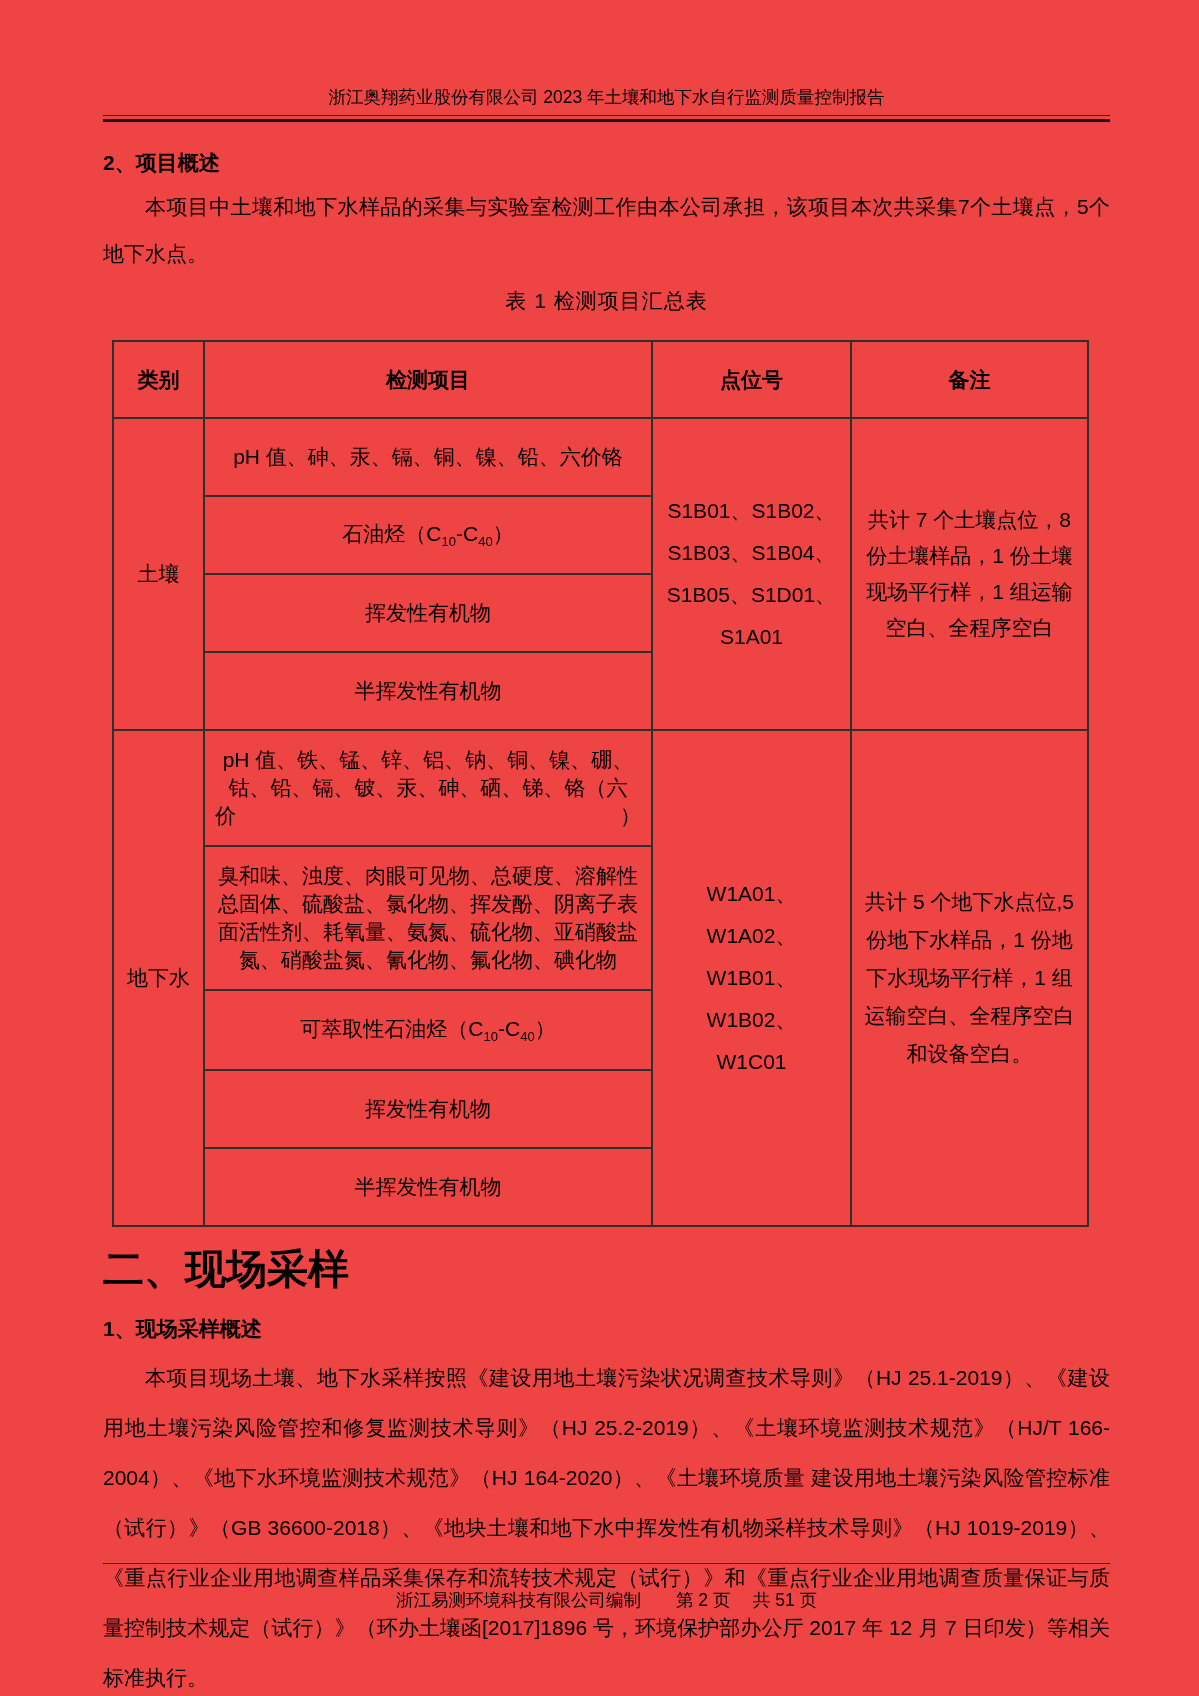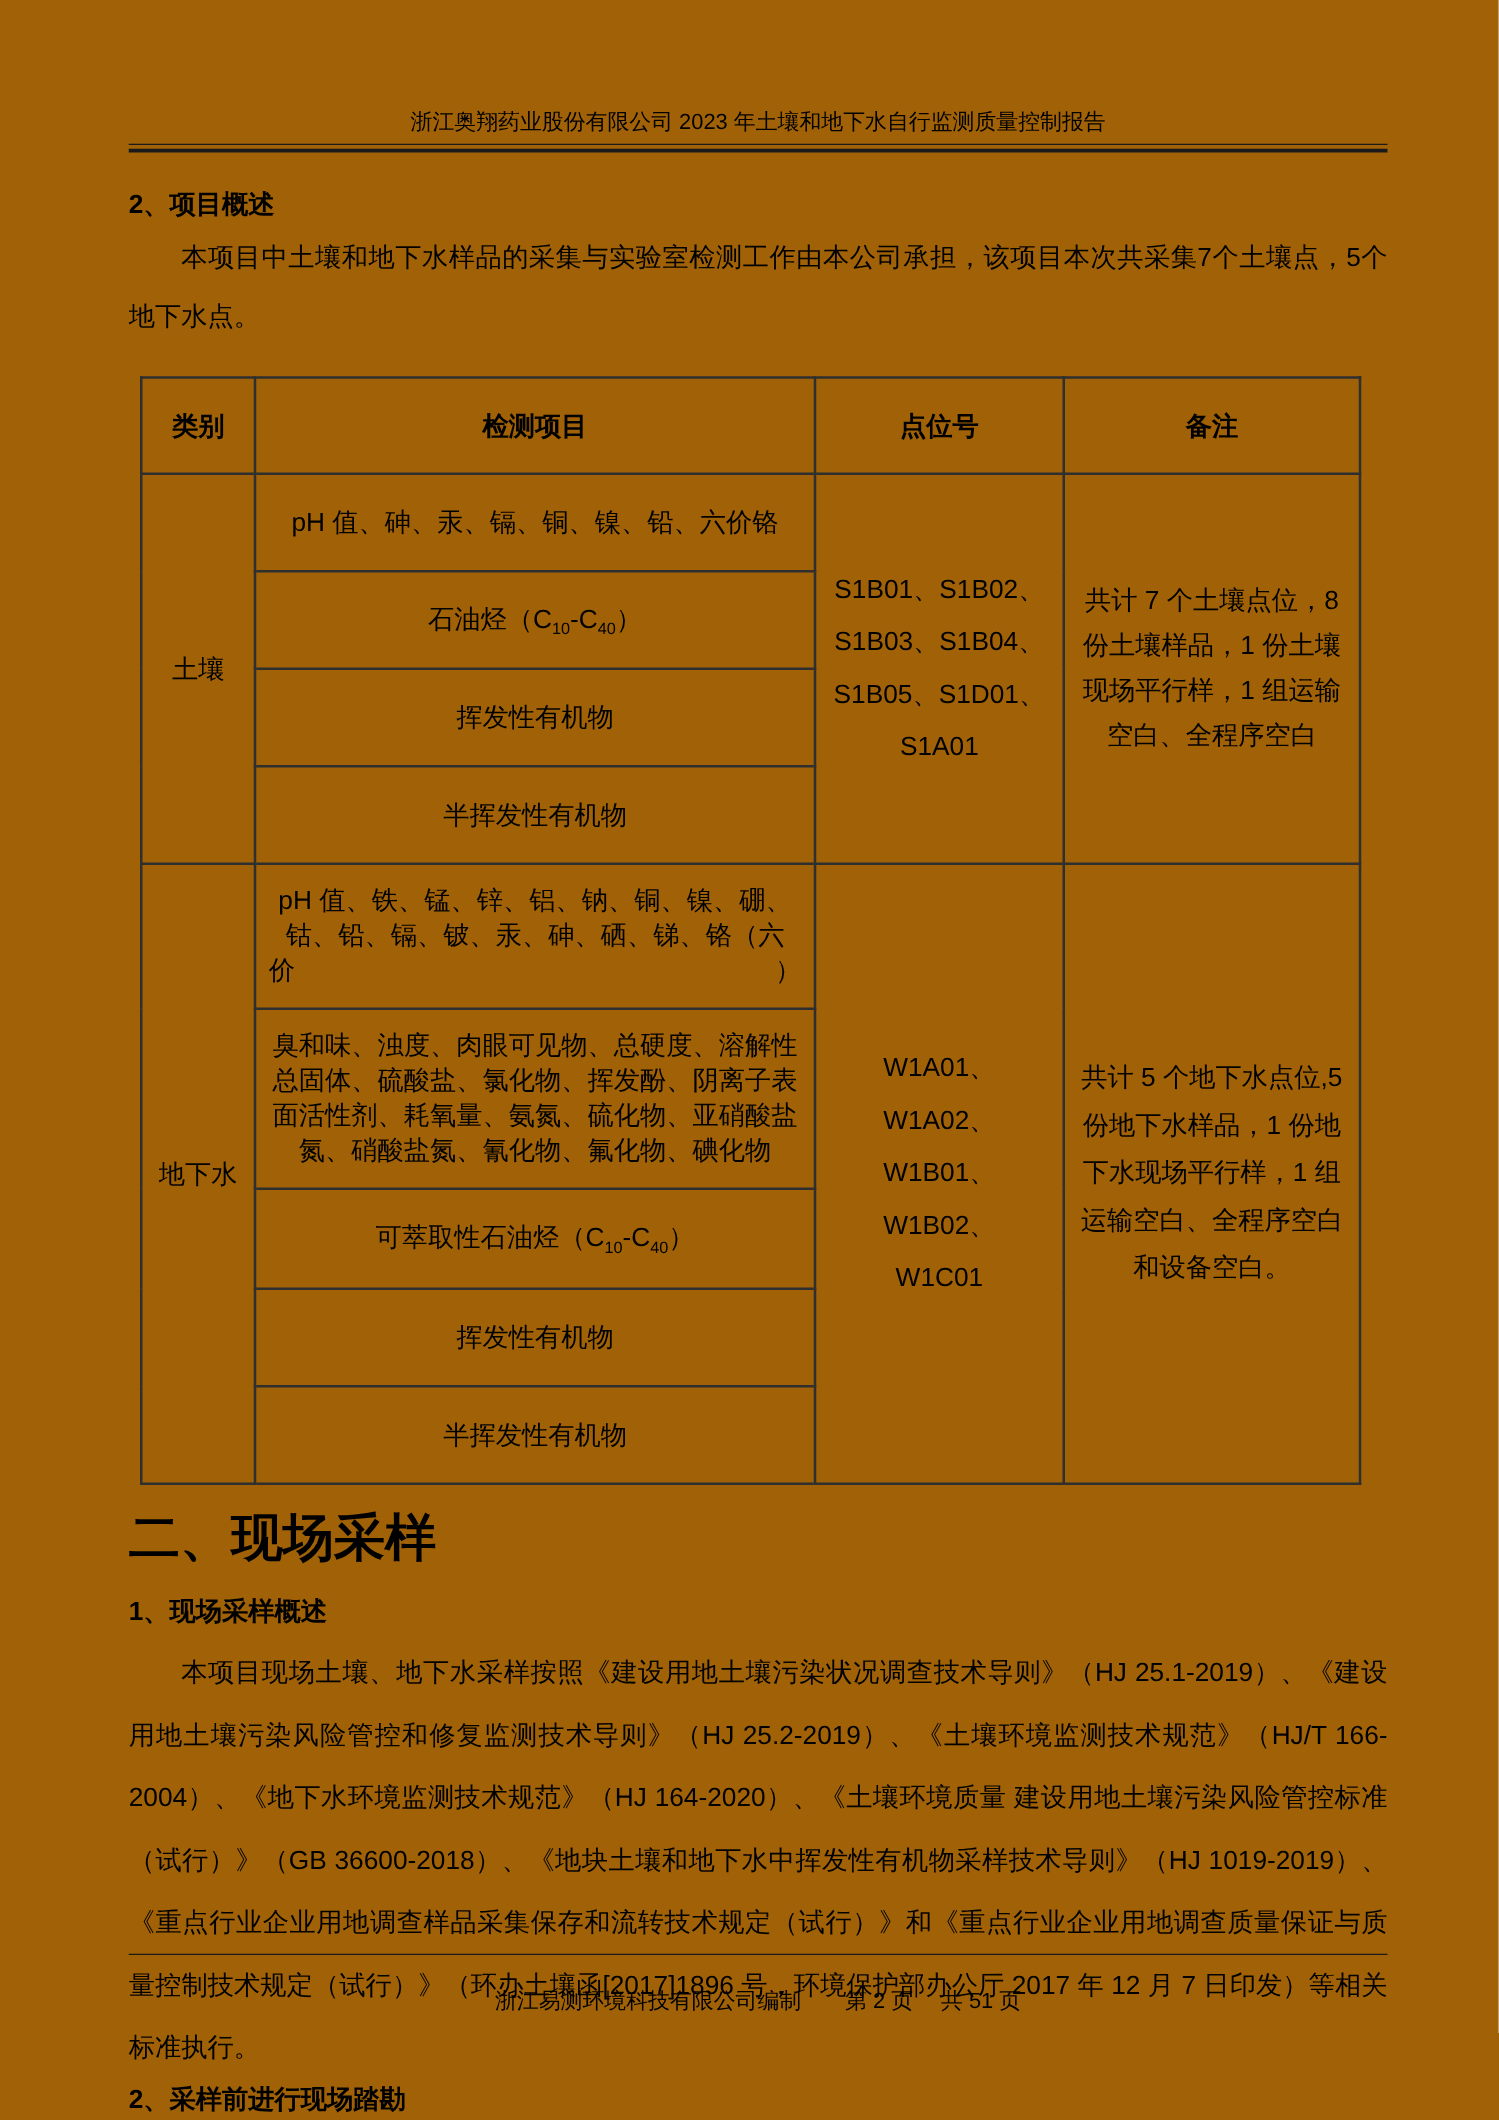--- a/index.html
+++ b/index.html
@@ -1,19 +1,19 @@
 <!DOCTYPE html>
 <html><head>
 <meta charset="utf-8">
 <style>
   html,body{margin:0;padding:0;background:#fff;}
   .page{
     position:relative;
     width:1199px;height:1696px;
-    background:#a16207;color:#000;
+    background:#ef4444;color:#000;
     box-sizing:border-box;
     padding:84px 89px 0 103px;
     font-family:"Liberation Sans","DejaVu Sans",sans-serif;
     overflow:hidden;
   }
   .header-title{
     text-align:center;
     font-size:17.5px;
     line-height:26px;
   }
@@ -124,20 +124,21 @@
 <div class="page">
 
   <div class="header">
     <div class="header-title">浙江奥翔药业股份有限公司 2023 年土壤和地下水自行监测质量控制报告</div>
     <div class="header-rule"></div>
   </div>
 
   <h2 class="sec">2、项目概述</h2>
   <p class="body">本项目中土壤和地下水样品的采集与实验室检测工作由本公司承担，该项目本次共采集7个土壤点，5个地下水点。</p>
 
+  <div class="caption">表 1 检测项目汇总表</div>
 
   <table class="sum">
     <colgroup>
       <col style="width:91px">
       <col style="width:448px">
       <col style="width:199px">
       <col style="width:237px">
     </colgroup>
     <tbody>
         <tr>

